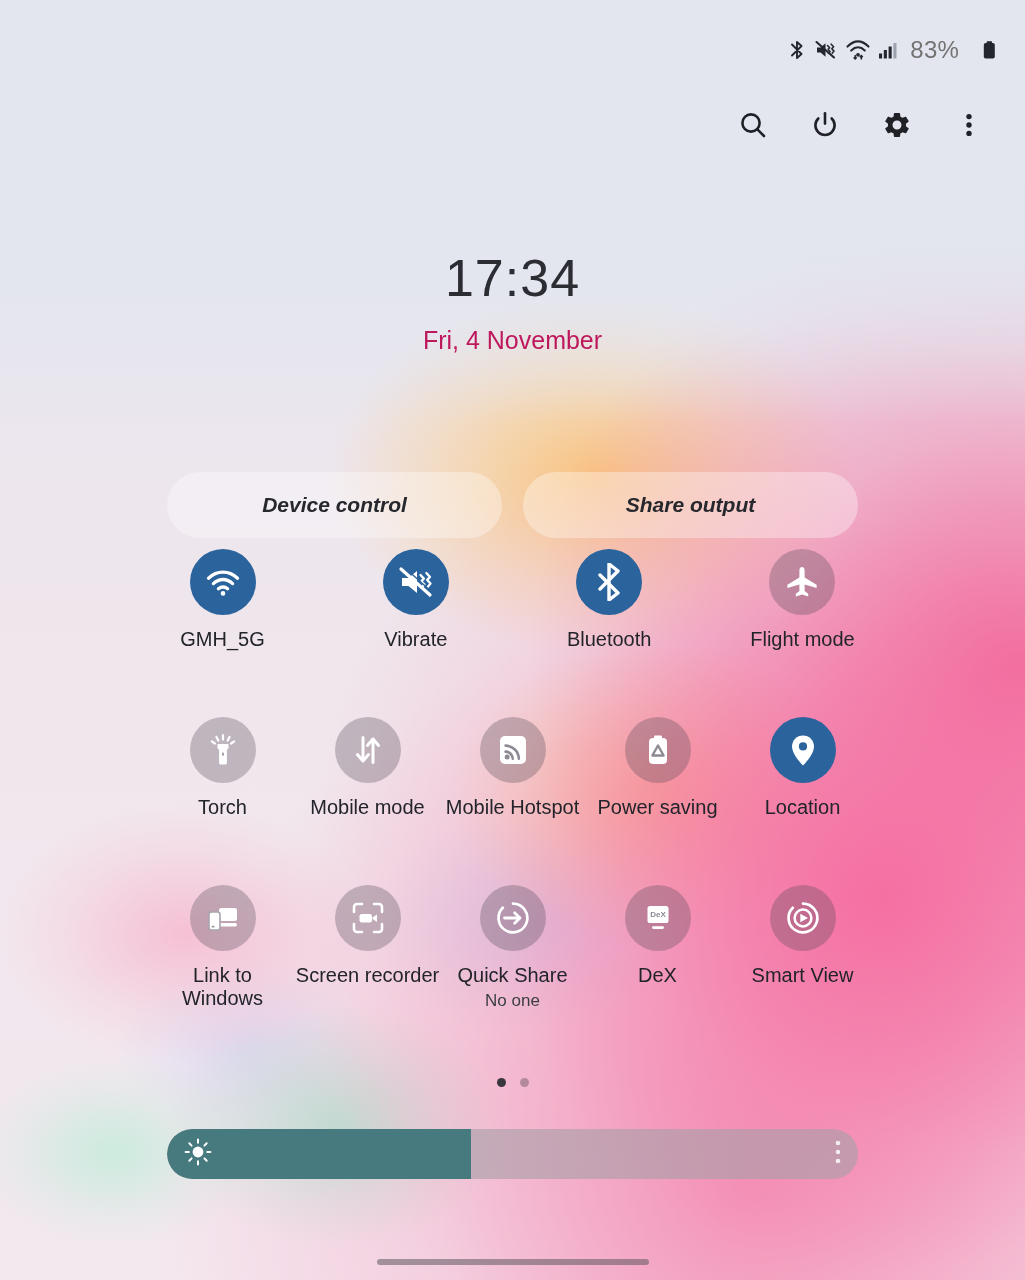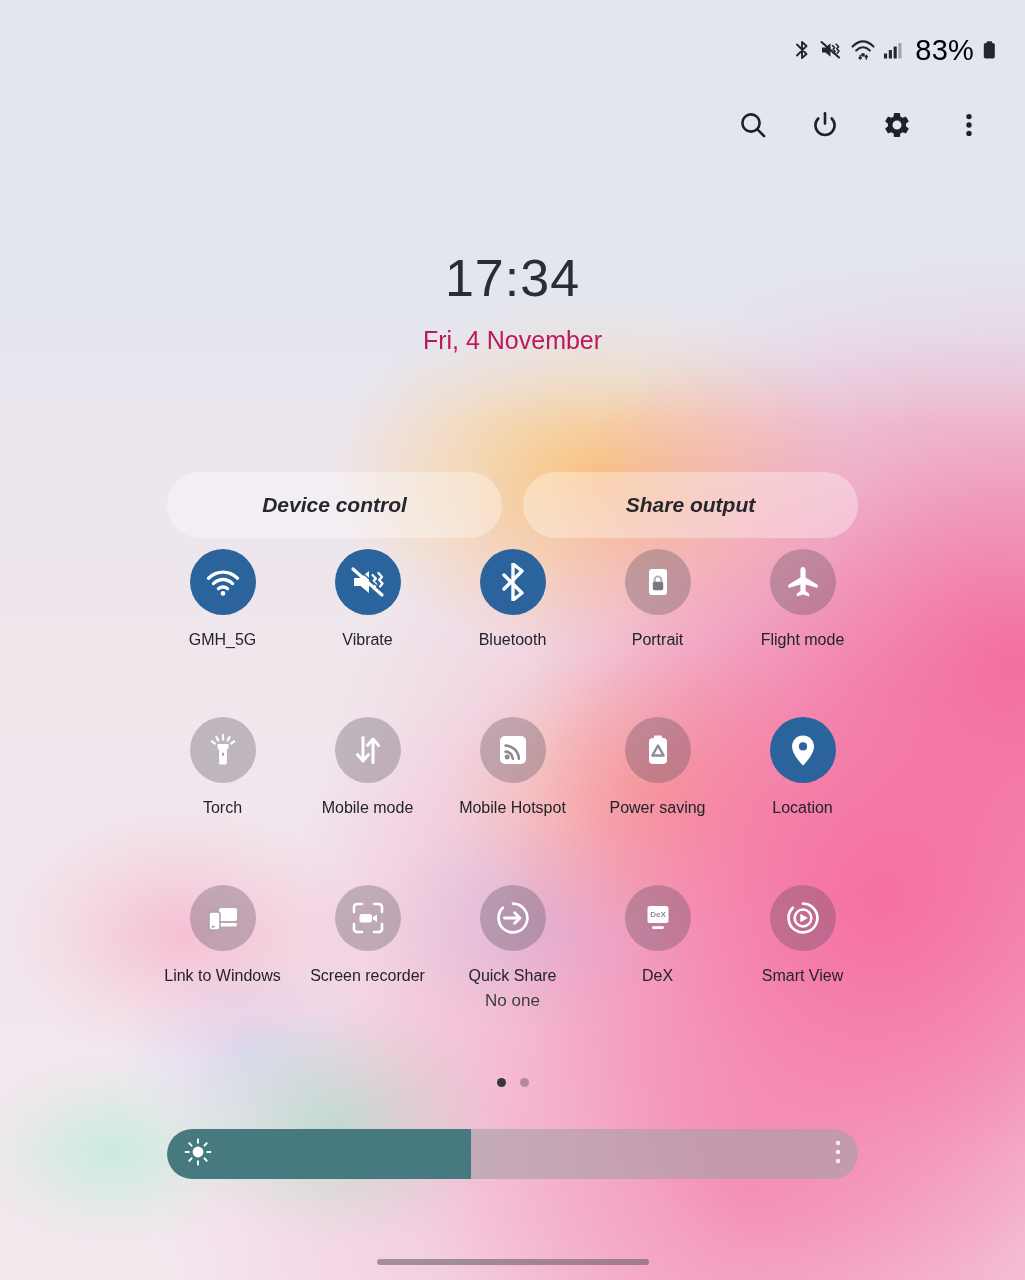--- a/index.html
+++ b/index.html
@@ -55,25 +55,25 @@
     padding-right: 28px;
     box-sizing: border-box;
   }
   .status-icons {
     display: flex;
     align-items: center;
     gap: 7px;
   }
   .status-icons svg { display: block; }
   .battery-pct {
-    font-size: 29px;
-    color: #000000;
+    font-size: 24px;
+    color: #737373;
     letter-spacing: 0.2px;
     margin-left: 3px;
-    margin-right: 1px;
+    margin-right: 16px;
   }
 
   
   .toolbar {
     position: absolute;
     top: 96px;
     right: 0;
     display: flex;
     align-items: center;
     gap: 0px;
@@ -162,21 +162,21 @@
     align-items: center;
     justify-content: center;
     background: rgba(76,70,82,0.30);
   }
   .tile-circle.on {
     background: #2b639d;
   }
   .tile-circle svg { display: block; }
   .tile-label {
     margin-top: 13px;
-    font-size: 16px;
+    font-size: 20px;
     line-height: 23px;
     color: #22242a;
     text-align: center;
     max-width: 150px;
   }
   .tile-sub {
     margin-top: 4px;
     font-size: 17px;
     color: #3c3e44;
     text-align: left;
@@ -381,32 +381,20 @@
         <div class="tile-circle on">
           <span>
             <svg width="38" height="38" viewBox="0 0 38 38">
               <path d="M10 12 L28 30 L19 37 V1 L28 8 L10 26" fill="none" stroke="#fff" stroke-width="3.4" stroke-linejoin="round" stroke-linecap="round"></path>
             </svg>
           </span>
         </div>
         <div class="tile-label">Bluetooth</div>
       </div>
 
-      <div class="tile">
-        <div class="tile-circle">
-          <span>
-            <svg width="36" height="36" viewBox="0 0 36 36">
-              <rect x="9" y="5" width="18" height="26" rx="3" fill="#fff"></rect>
-              <path d="M14.6 18.5 v-2.6 a3.4 3.4 0 0 1 6.8 0 v2.6" fill="none" stroke="#b5b0b9" stroke-width="2.1"></path>
-              <rect x="12.8" y="17.8" width="10.4" height="8.4" rx="1.6" fill="#7c7782"></rect>
-            </svg>
-          </span>
-        </div>
-        <div class="tile-label">Portrait</div>
-      </div>
 
       <div class="tile">
         <div class="tile-circle">
           <span>
             <svg width="36" height="36" viewBox="0 0 36 36">
               <path d="M18 3 c1.6 0 2.6 1.5 2.6 3.4 v7.2 l12 7.1 v3.4 l-12 -3.6 v6.4 l3.6 2.9 v2.6 l-6.2 -1.8 -6.2 1.8 v-2.6 l3.6 -2.9 v-6.4 l-12 3.6 v-3.4 l12 -7.1 v-7.2 C15.4 4.5 16.4 3 18 3 z" fill="#fff"></path>
             </svg>
           </span>
         </div>
         <div class="tile-label">Flight mode</div>

